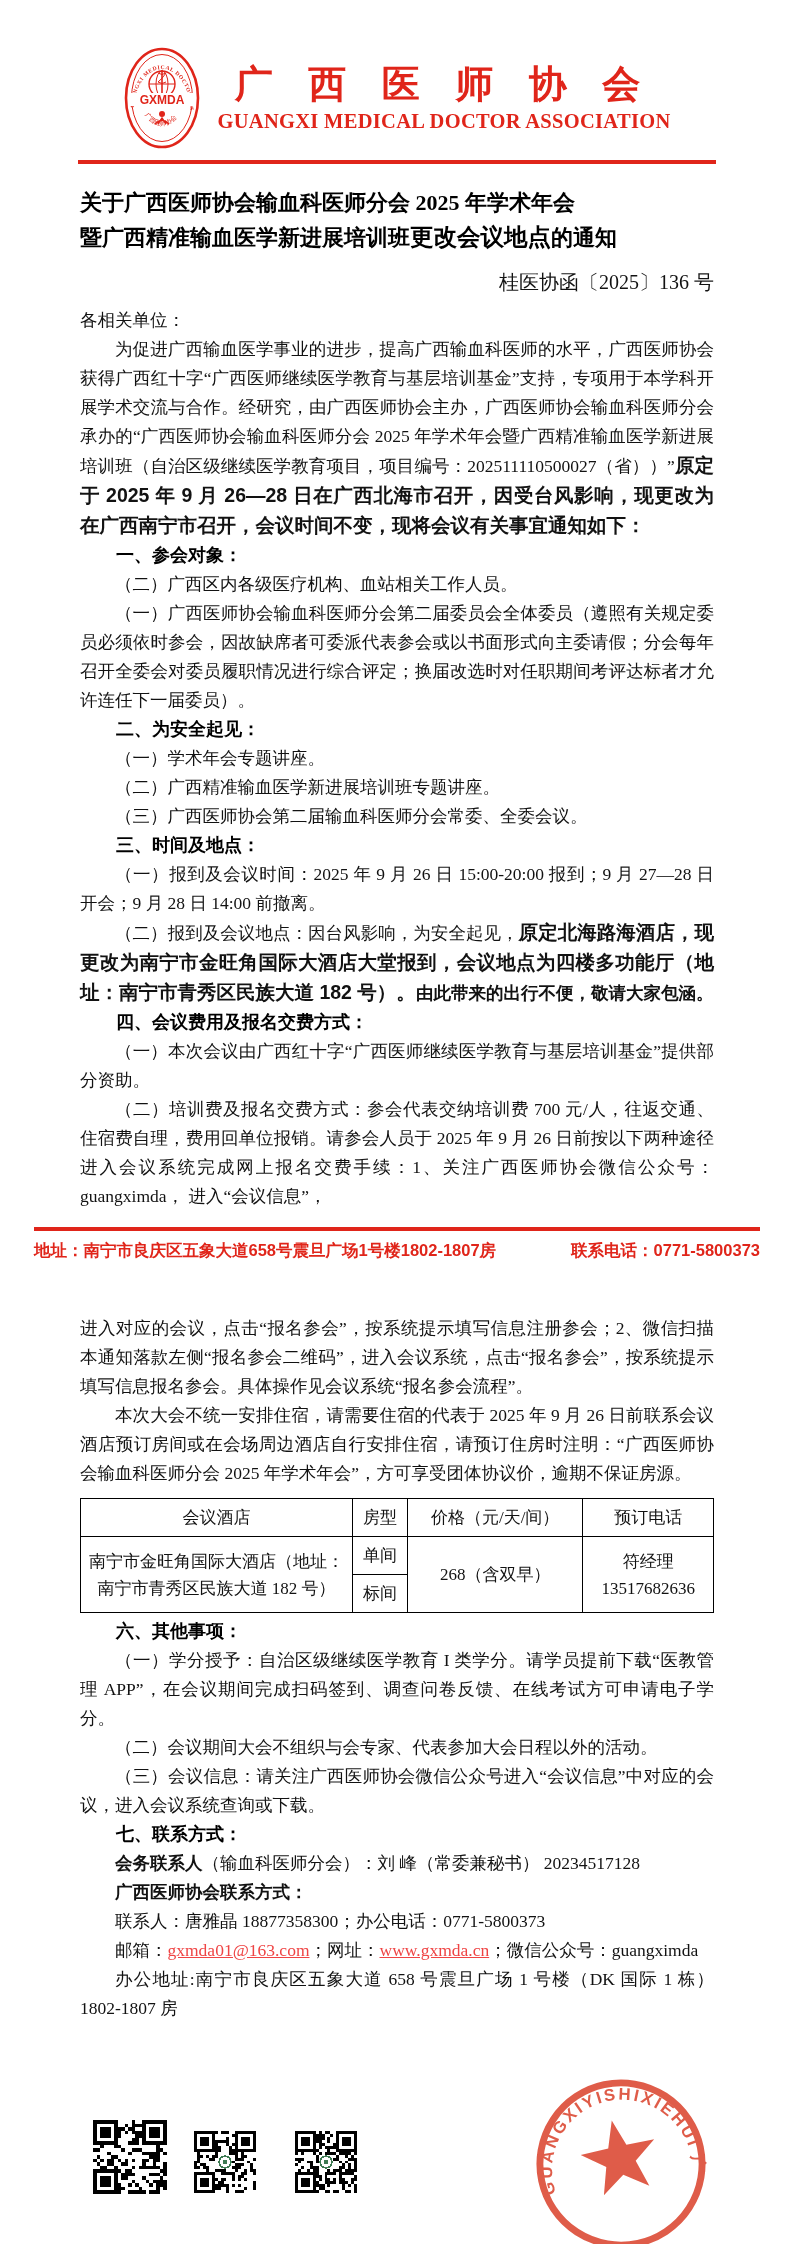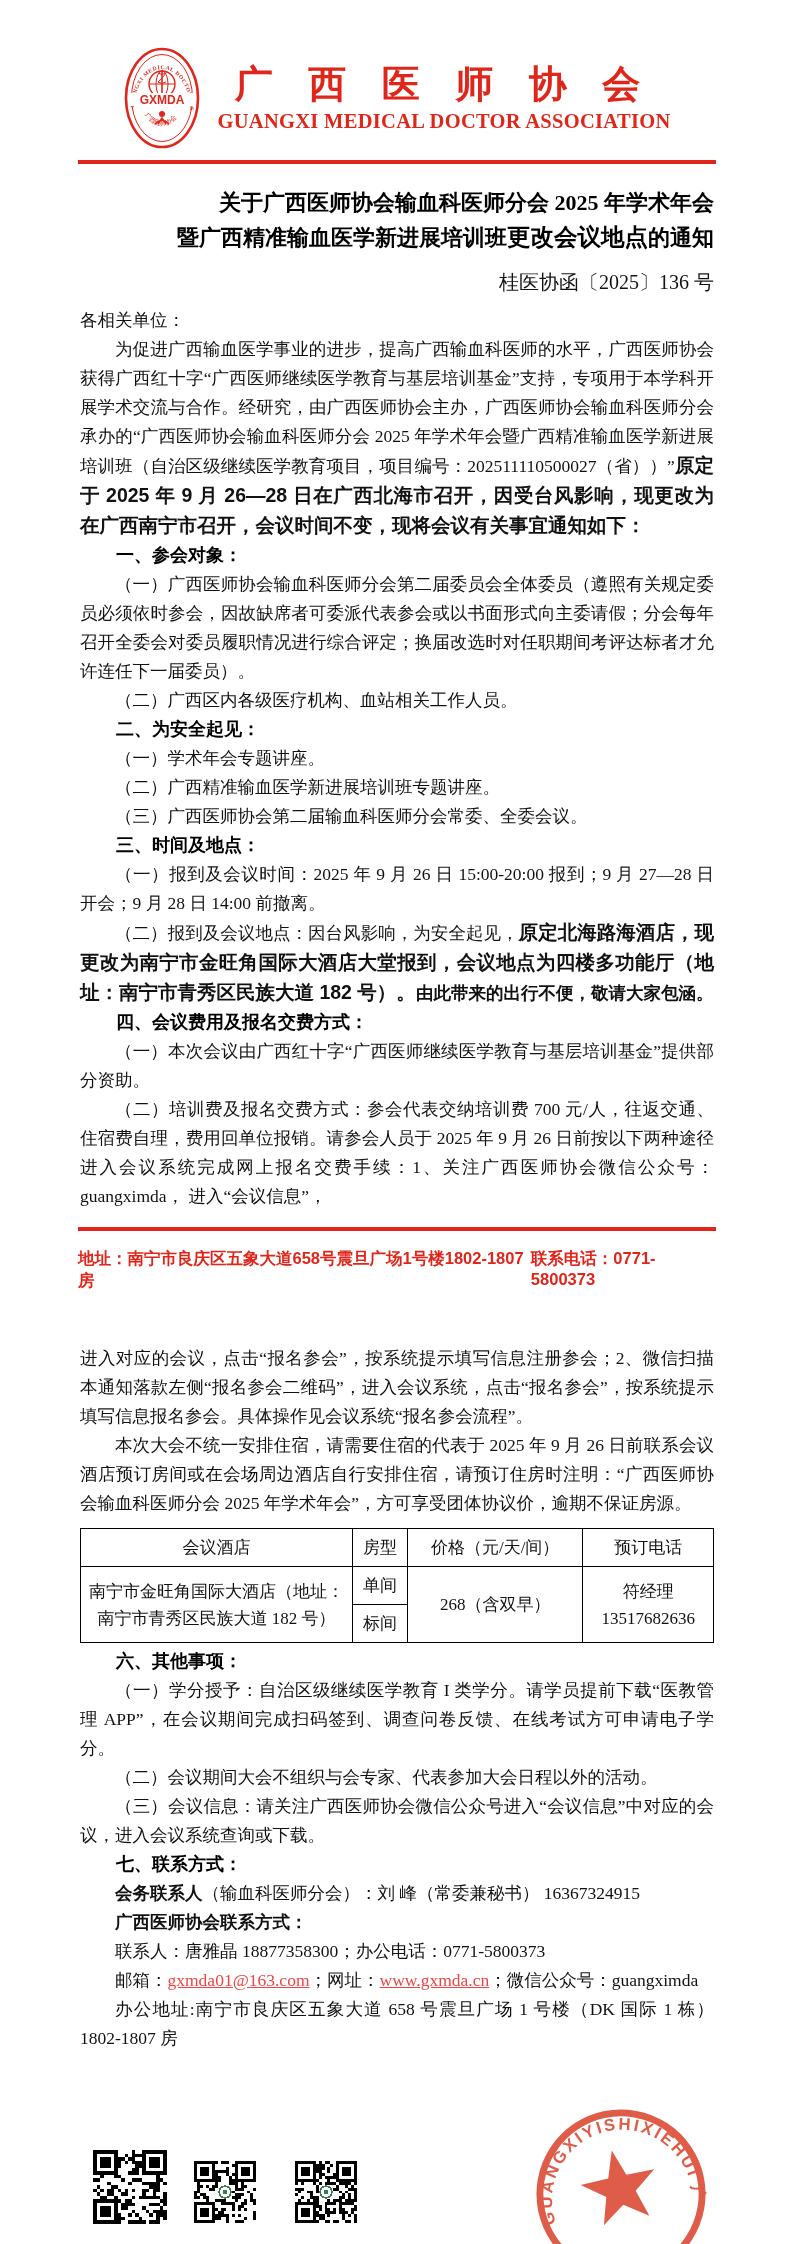--- a/index.html
+++ b/index.html
@@ -6,34 +6,34 @@
   .page{position:relative;width:794px;height:2244px;background:#fff;overflow:hidden;
         font-family:"Liberation Serif","DejaVu Serif",serif;color:#121212;}
   .content{padding:0 80px;}
   
   .hdr{display:flex;align-items:center;justify-content:center;gap:16px;padding-top:46px;}
   .hdr-right{text-align:center;}
   .org-cn{color:#e0251a;font-size:38px;font-weight:700;letter-spacing:13px;white-space:nowrap;line-height:1.15;}
   .org-en{color:#e0251a;font-size:20.5px;font-weight:700;margin-top:3px;letter-spacing:.3px;white-space:nowrap;}
   .rule{height:4px;background:#e0251a;margin:10px 78px 0;}
   
-  .title{margin-top:22px;text-align:right;font-weight:700;font-size:22px;line-height:34px;color:#000;}
+  .title{margin-top:22px;text-align:left;font-weight:700;font-size:22px;line-height:34px;color:#000;}
   .title .em{font-family:Liberation Sans, sans-serif;font-weight:800;font-size:23.5px;}
   .docno{text-align:right;font-size:20px;margin-top:14px;}
   .salut{font-size:17.5px;margin:10px 0 0;line-height:29px;}
   
   p.para{margin:0;font-size:17.5px;line-height:29px;text-align:justify;text-indent:2em;}
   p.noind{text-indent:0;}
   p.h{margin:0;font-family:"Liberation Sans","DejaVu Sans",sans-serif;font-weight:700;
       font-size:18px;line-height:29px;text-indent:2em;color:#000;}
   .b{font-family:"Liberation Sans","DejaVu Sans",sans-serif;font-weight:700;font-size:17.5px;}
   .bb{font-family:"Liberation Sans","DejaVu Sans",sans-serif;font-weight:700;font-size:19.5px;}
   .link{color:#ef4444;text-decoration:underline;cursor:pointer;}
   
-  .foot1{margin:16px 78px 0;border-top:4px solid #e0251a;padding-top:17px;display:flex;
+  .foot1{margin:16px 34px 0;border-top:4px solid #e0251a;padding-top:9px;display:flex;
          justify-content:space-between;color:#e0251a;font-weight:700;font-size:16.5px;
          font-family:"Liberation Sans","DejaVu Sans",sans-serif;}
   .gap{height:52px;}
   
   table.tbl{width:100%;border-collapse:collapse;margin:10px 0 4px;font-size:17px;text-align:center;}
   .tbl th,.tbl td{border:1.6px solid #000;padding:5px 4px;font-weight:400;line-height:27px;}
   
   .sign{position:relative;height:390px;margin-top:16px;}
   .qrw{position:absolute;text-align:center;}
   .qrbox svg{display:block;width:100%;height:auto;}
@@ -81,22 +81,22 @@
       <div>关于广西医师协会输血科医师分会 2025 年学术年会</div>
       <div><span>暨广西精准输血医学新进展培训班</span><span class="em">更改会议地点</span><span>的通知</span></div>
     </div>
 
     <div class="docno">桂医协函〔2025〕136 号</div>
     <p class="salut">各相关单位：</p>
 
     <div>
         <p class="para"><span>为促进广西输血医学事业的进步，提高广西输血科医师的水平，广西医师协会获得广西红十字“广西医师继续医学教育与基层培训基金”支持，专项用于本学科开展学术交流与合作。经研究，由广西医师协会主办，广西医师协会输血科医师分会承办的“广西医师协会输血科医师分会 2025 年学术年会暨广西精准输血医学新进展培训班（自治区级继续医学教育项目，项目编号：202511110500027（省））”</span><span class="bb">原定于 2025 年 9 月 26—28 日在广西北海市召开，因受台风影响，现更改为在广西南宁市召开，会议时间不变，现将会议有关事宜通知如下：</span></p>
         <p class="h">一、参会对象：</p>
+        <p class="para"><span>（二）广西区内各级医疗机构、血站相关工作人员。</span></p>
         <p class="para"><span>（一）广西医师协会输血科医师分会第二届委员会全体委员（遵照有关规定委员必须依时参会，因故缺席者可委派代表参会或以书面形式向主委请假；分会每年召开全委会对委员履职情况进行综合评定；换届改选时对任职期间考评达标者才允许连任下一届委员）。</span></p>
-        <p class="para"><span>（二）广西区内各级医疗机构、血站相关工作人员。</span></p>
         <p class="h">二、为安全起见：</p>
         <p class="para"><span>（一）学术年会专题讲座。</span></p>
         <p class="para"><span>（二）广西精准输血医学新进展培训班专题讲座。</span></p>
         <p class="para"><span>（三）广西医师协会第二届输血科医师分会常委、全委会议。</span></p>
         <p class="h">三、时间及地点：</p>
         <p class="para"><span>（一）报到及会议时间：2025 年 9 月 26 日 15:00-20:00 报到；9 月 27—28 日开会；9 月 28 日 14:00 前撤离。</span></p>
         <p class="para"><span>（二）报到及会议地点：因台风影响，为安全起见，</span><span class="bb">原定北海路海酒店，现更改为南宁市金旺角国际大酒店大堂报到，会议地点为四楼多功能厅（地址：南宁市青秀区民族大道 182 号）。</span><span class="b">由此带来的出行不便，敬请大家包涵。</span></p>
         <p class="h">四、会议费用及报名交费方式：</p>
         <p class="para"><span>（一）本次会议由广西红十字“广西医师继续医学教育与基层培训基金”提供部分资助。</span></p>
         <p class="para"><span>（二）培训费及报名交费方式：参会代表交纳培训费 700 元/人，往返交通、住宿费自理，费用回单位报销。请参会人员于 2025 年 9 月 26 日前按以下两种途径进入会议系统完成网上报名交费手续：1、关注广西医师协会微信公众号：guangximda， 进入“会议信息”，</span></p>
@@ -131,21 +131,21 @@
             <tr>
               <td>标间</td>
             </tr>
           </tbody>
         </table>
         <p class="h">六、其他事项：</p>
         <p class="para"><span>（一）学分授予：自治区级继续医学教育 I 类学分。请学员提前下载“医教管理 APP”，在会议期间完成扫码签到、调查问卷反馈、在线考试方可申请电子学分。</span></p>
         <p class="para"><span>（二）会议期间大会不组织与会专家、代表参加大会日程以外的活动。</span></p>
         <p class="para"><span>（三）会议信息：请关注广西医师协会微信公众号进入“会议信息”中对应的会议，进入会议系统查询或下载。</span></p>
         <p class="h">七、联系方式：</p>
-        <p class="para"><span class="b">会务联系人</span><span>（输血科医师分会）：刘 峰（常委兼秘书） 16367324915</span></p>
+        <p class="para"><span class="b">会务联系人</span><span>（输血科医师分会）：刘 峰（常委兼秘书） 20234517128</span></p>
         <p class="para"><span class="b">广西医师协会联系方式：</span></p>
         <p class="para"><span>联系人：唐雅晶 18877358300；办公电话：0771-5800373</span></p>
         <p class="para"><span>邮箱：</span><span class="link">gxmda01@163.com</span><span>；网址：</span><span class="link">www.gxmda.cn</span><span>；微信公众号：guangximda</span></p>
         <p class="para"><span>办公地址:南宁市良庆区五象大道 658 号震旦广场 1 号楼（DK 国际 1 栋）1802-1807 房</span></p>
       </div>
 
     <div class="sign">
       <div class="qrw" style="left:6px;top:74px;width:88px">
         <div class="qrbox">
             <svg viewBox="0 0 25 25" shape-rendering="crispEdges">

